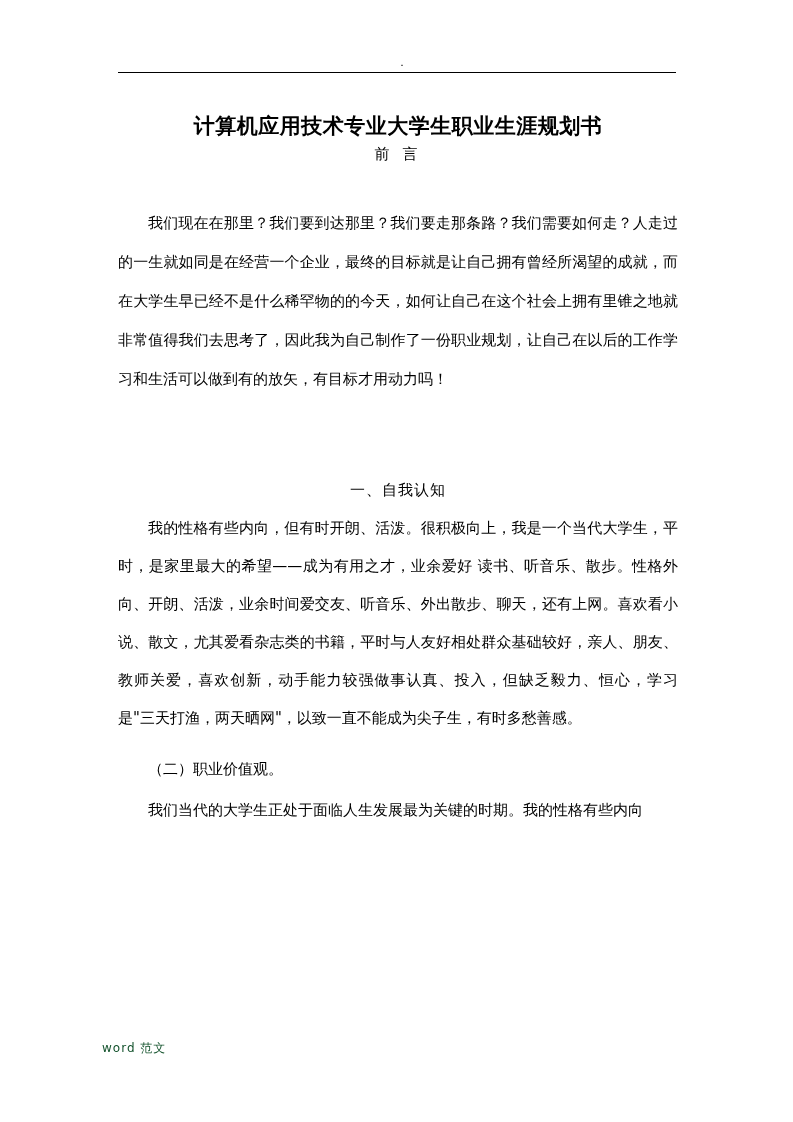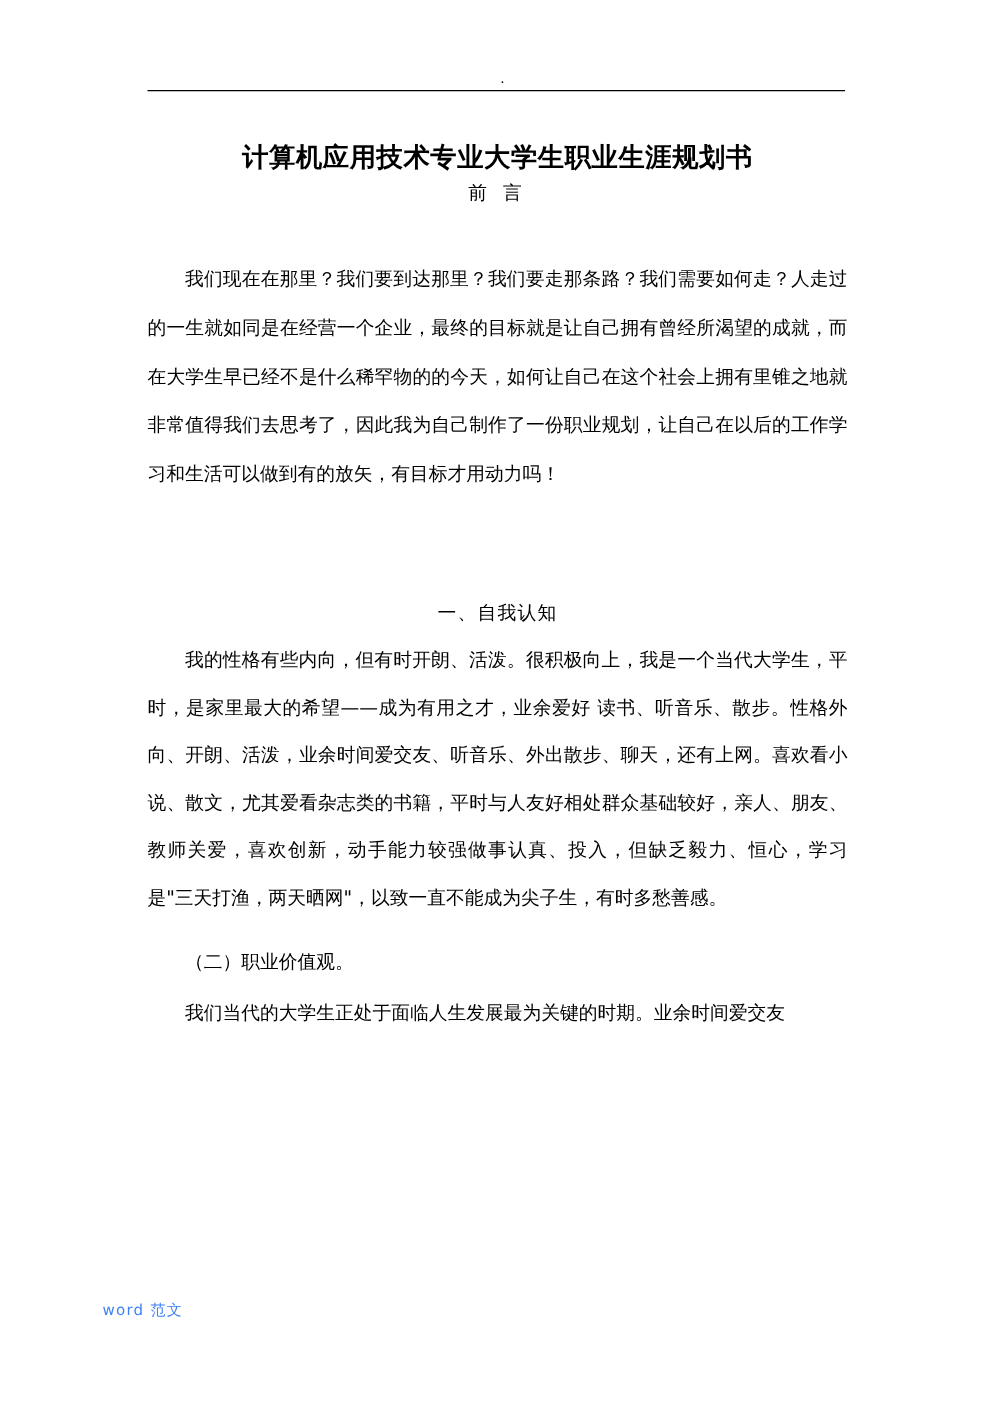--- a/index.html
+++ b/index.html
@@ -98,24 +98,24 @@
     margin-top: 2px;
   }
   .body-block {
     margin-top: 4px;
   }
   .body-block .para {
     line-height: 38px;
   }
   .footer {
     position: absolute;
-    left: 82px;
+    left: 102px;
     top: 1040px;
     font-size: 12px;
-    color: #3b82f6;
+    color: #14532d;
     letter-spacing: 1px;
   }
 </style>
 </head>
 <body>
 
 <div class="page">
 
   <div class="header-mark">.</div>
   <div class="header-rule"></div>
@@ -134,20 +134,20 @@
 
 
 
     <div class="body-block">
       <p class="para indent">我的性格有些内向，但有时开朗、活泼。很积极向上，我是一个当代大学生，平时，是家里最大的希望——成为有用之才，业余爱好 读书、听音乐、散步。性格外向、开朗、活泼，业余时间爱交友、听音乐、外出散步、聊天，还有上网。喜欢看小说、散文，尤其爱看杂志类的书籍，平时与人友好相处群众基础较好，亲人、朋友、教师关爱，喜欢创新，动手能力较强做事认真、投入，但缺乏毅力、恒心，学习是"三天打渔，两天晒网"，以致一直不能成为尖子生，有时多愁善感。</p>
     </div>
 
     <div class="sub-title-2">（二）职业价值观。</div>
 
     <div class="body-block">
-      <p class="para indent">我们当代的大学生正处于面临人生发展最为关键的时期。业余时间爱交友</p>
+      <p class="para indent">我们当代的大学生正处于面临人生发展最为关键的时期。我的性格有些内向</p>
     </div>
 
   </div>
 
   <div class="footer">word 范文</div>
 
 </div>
 
 </body></html>

